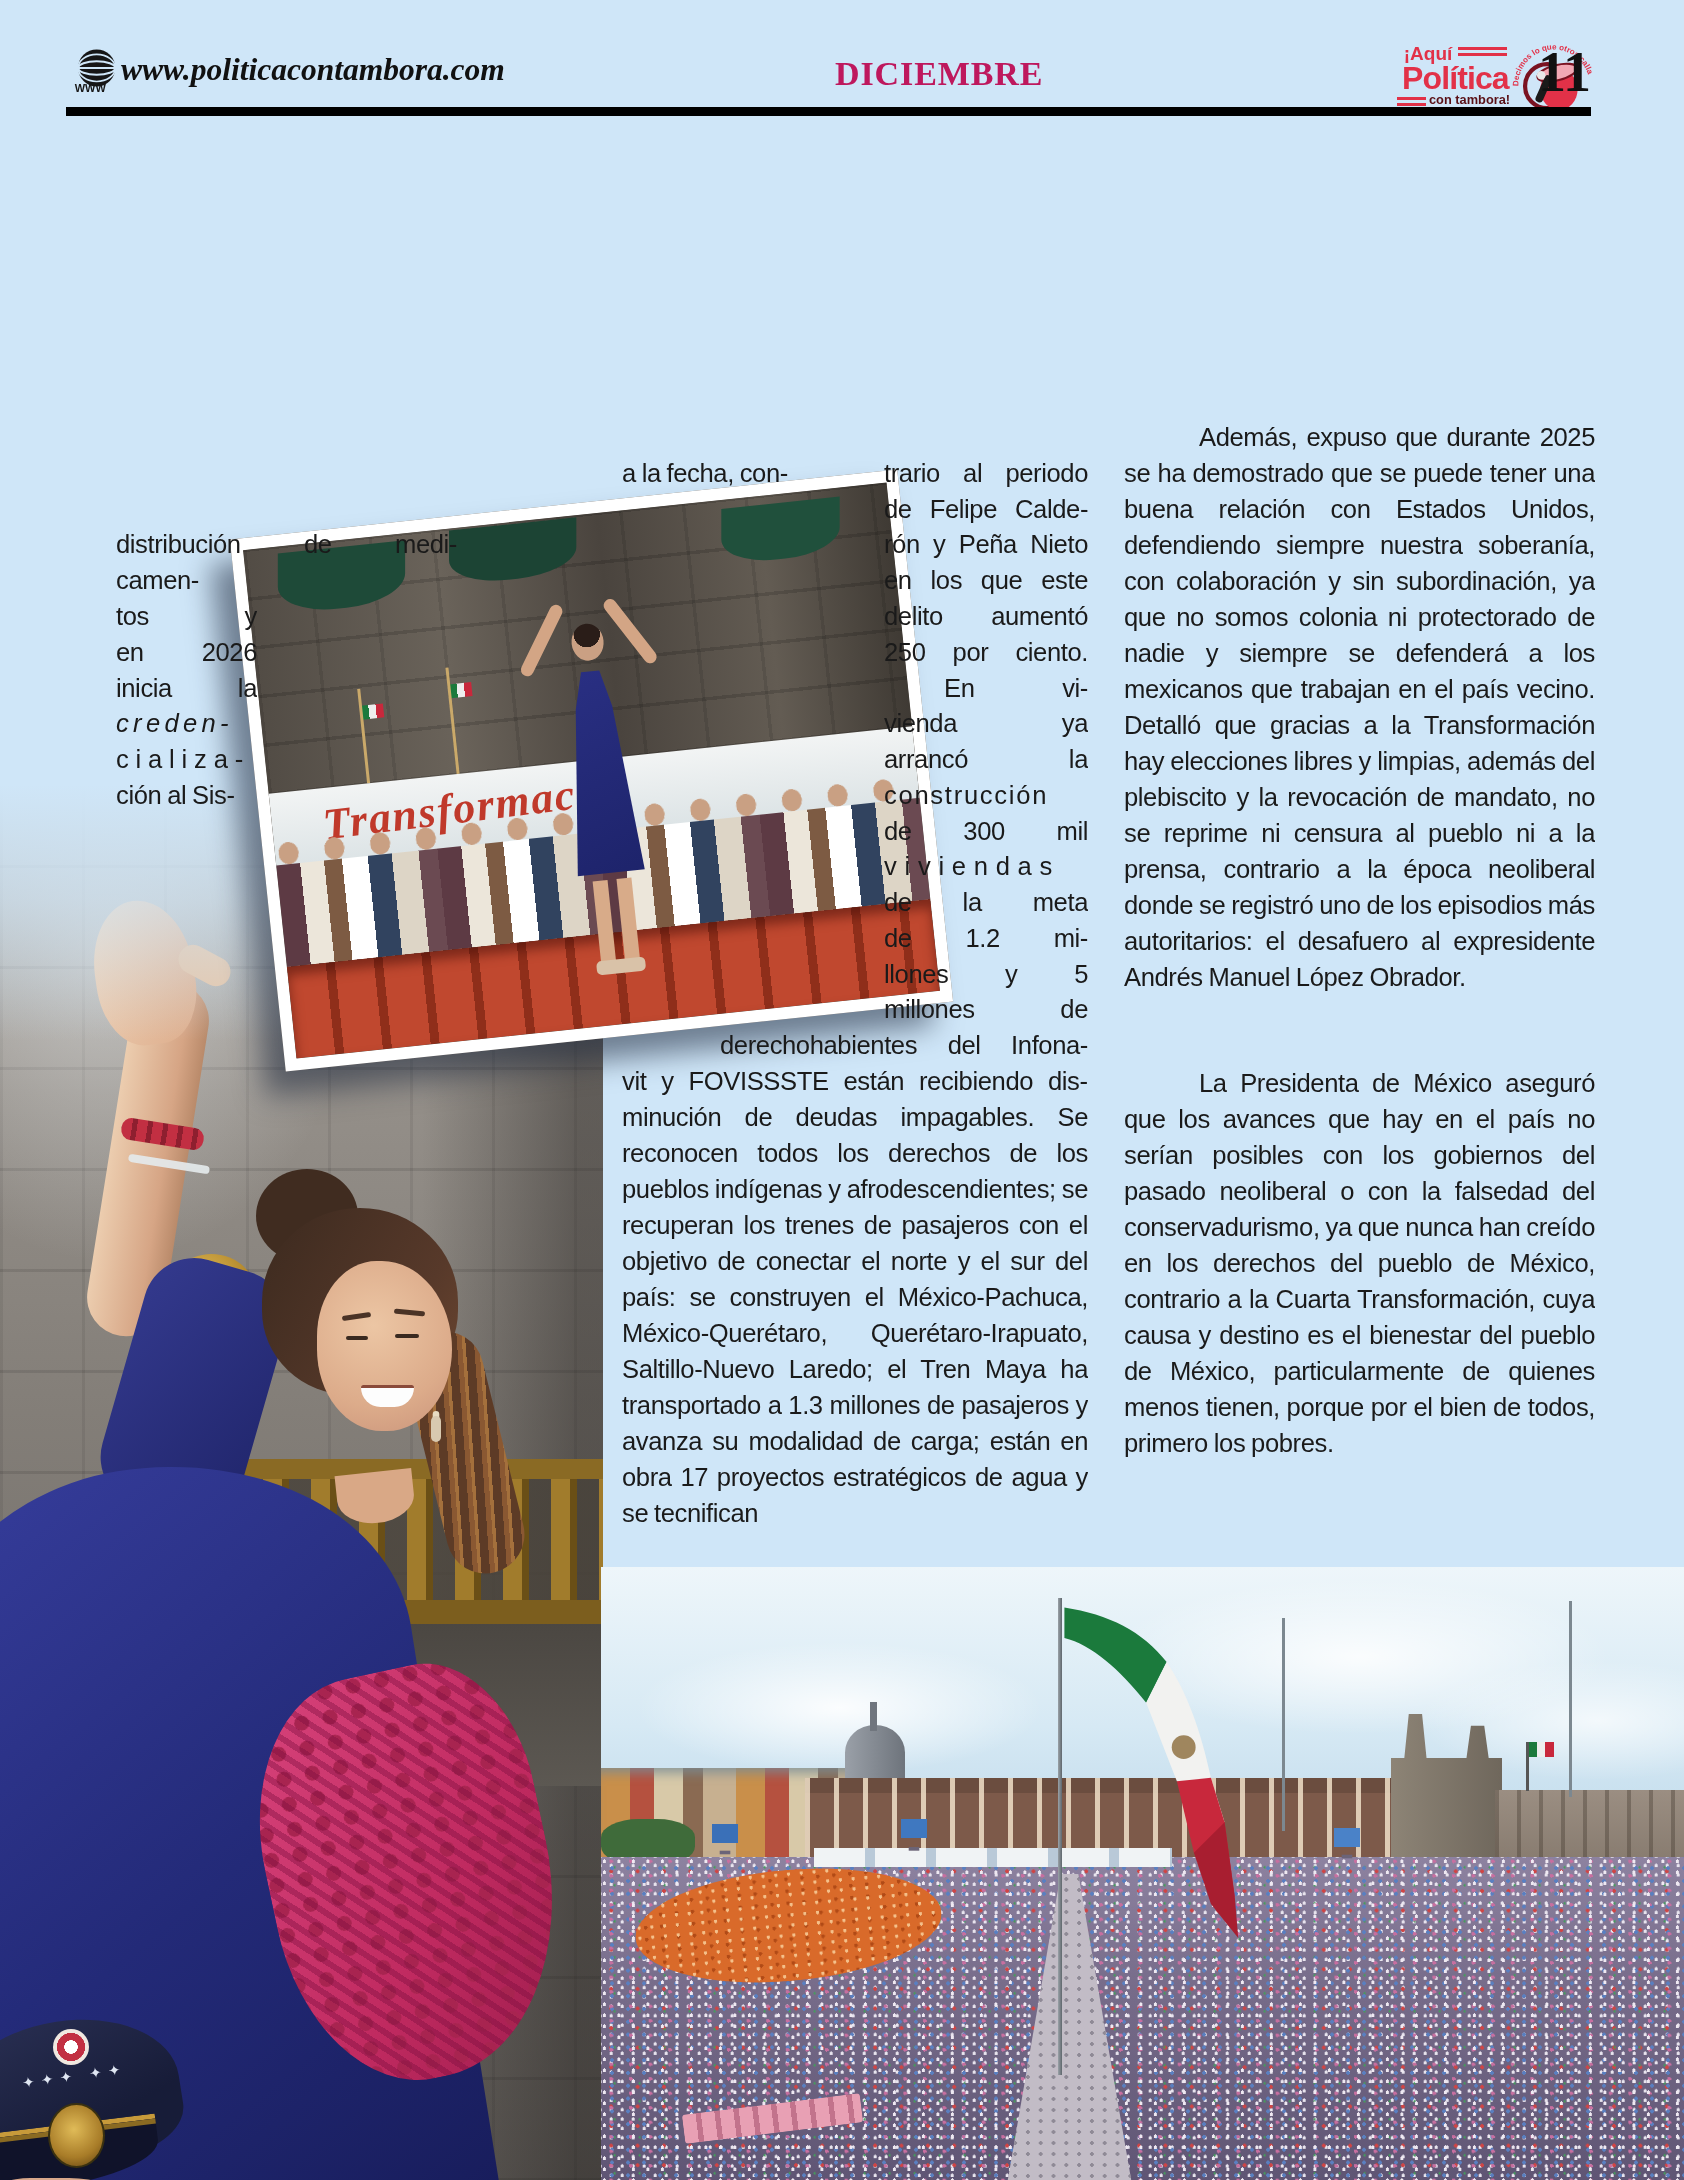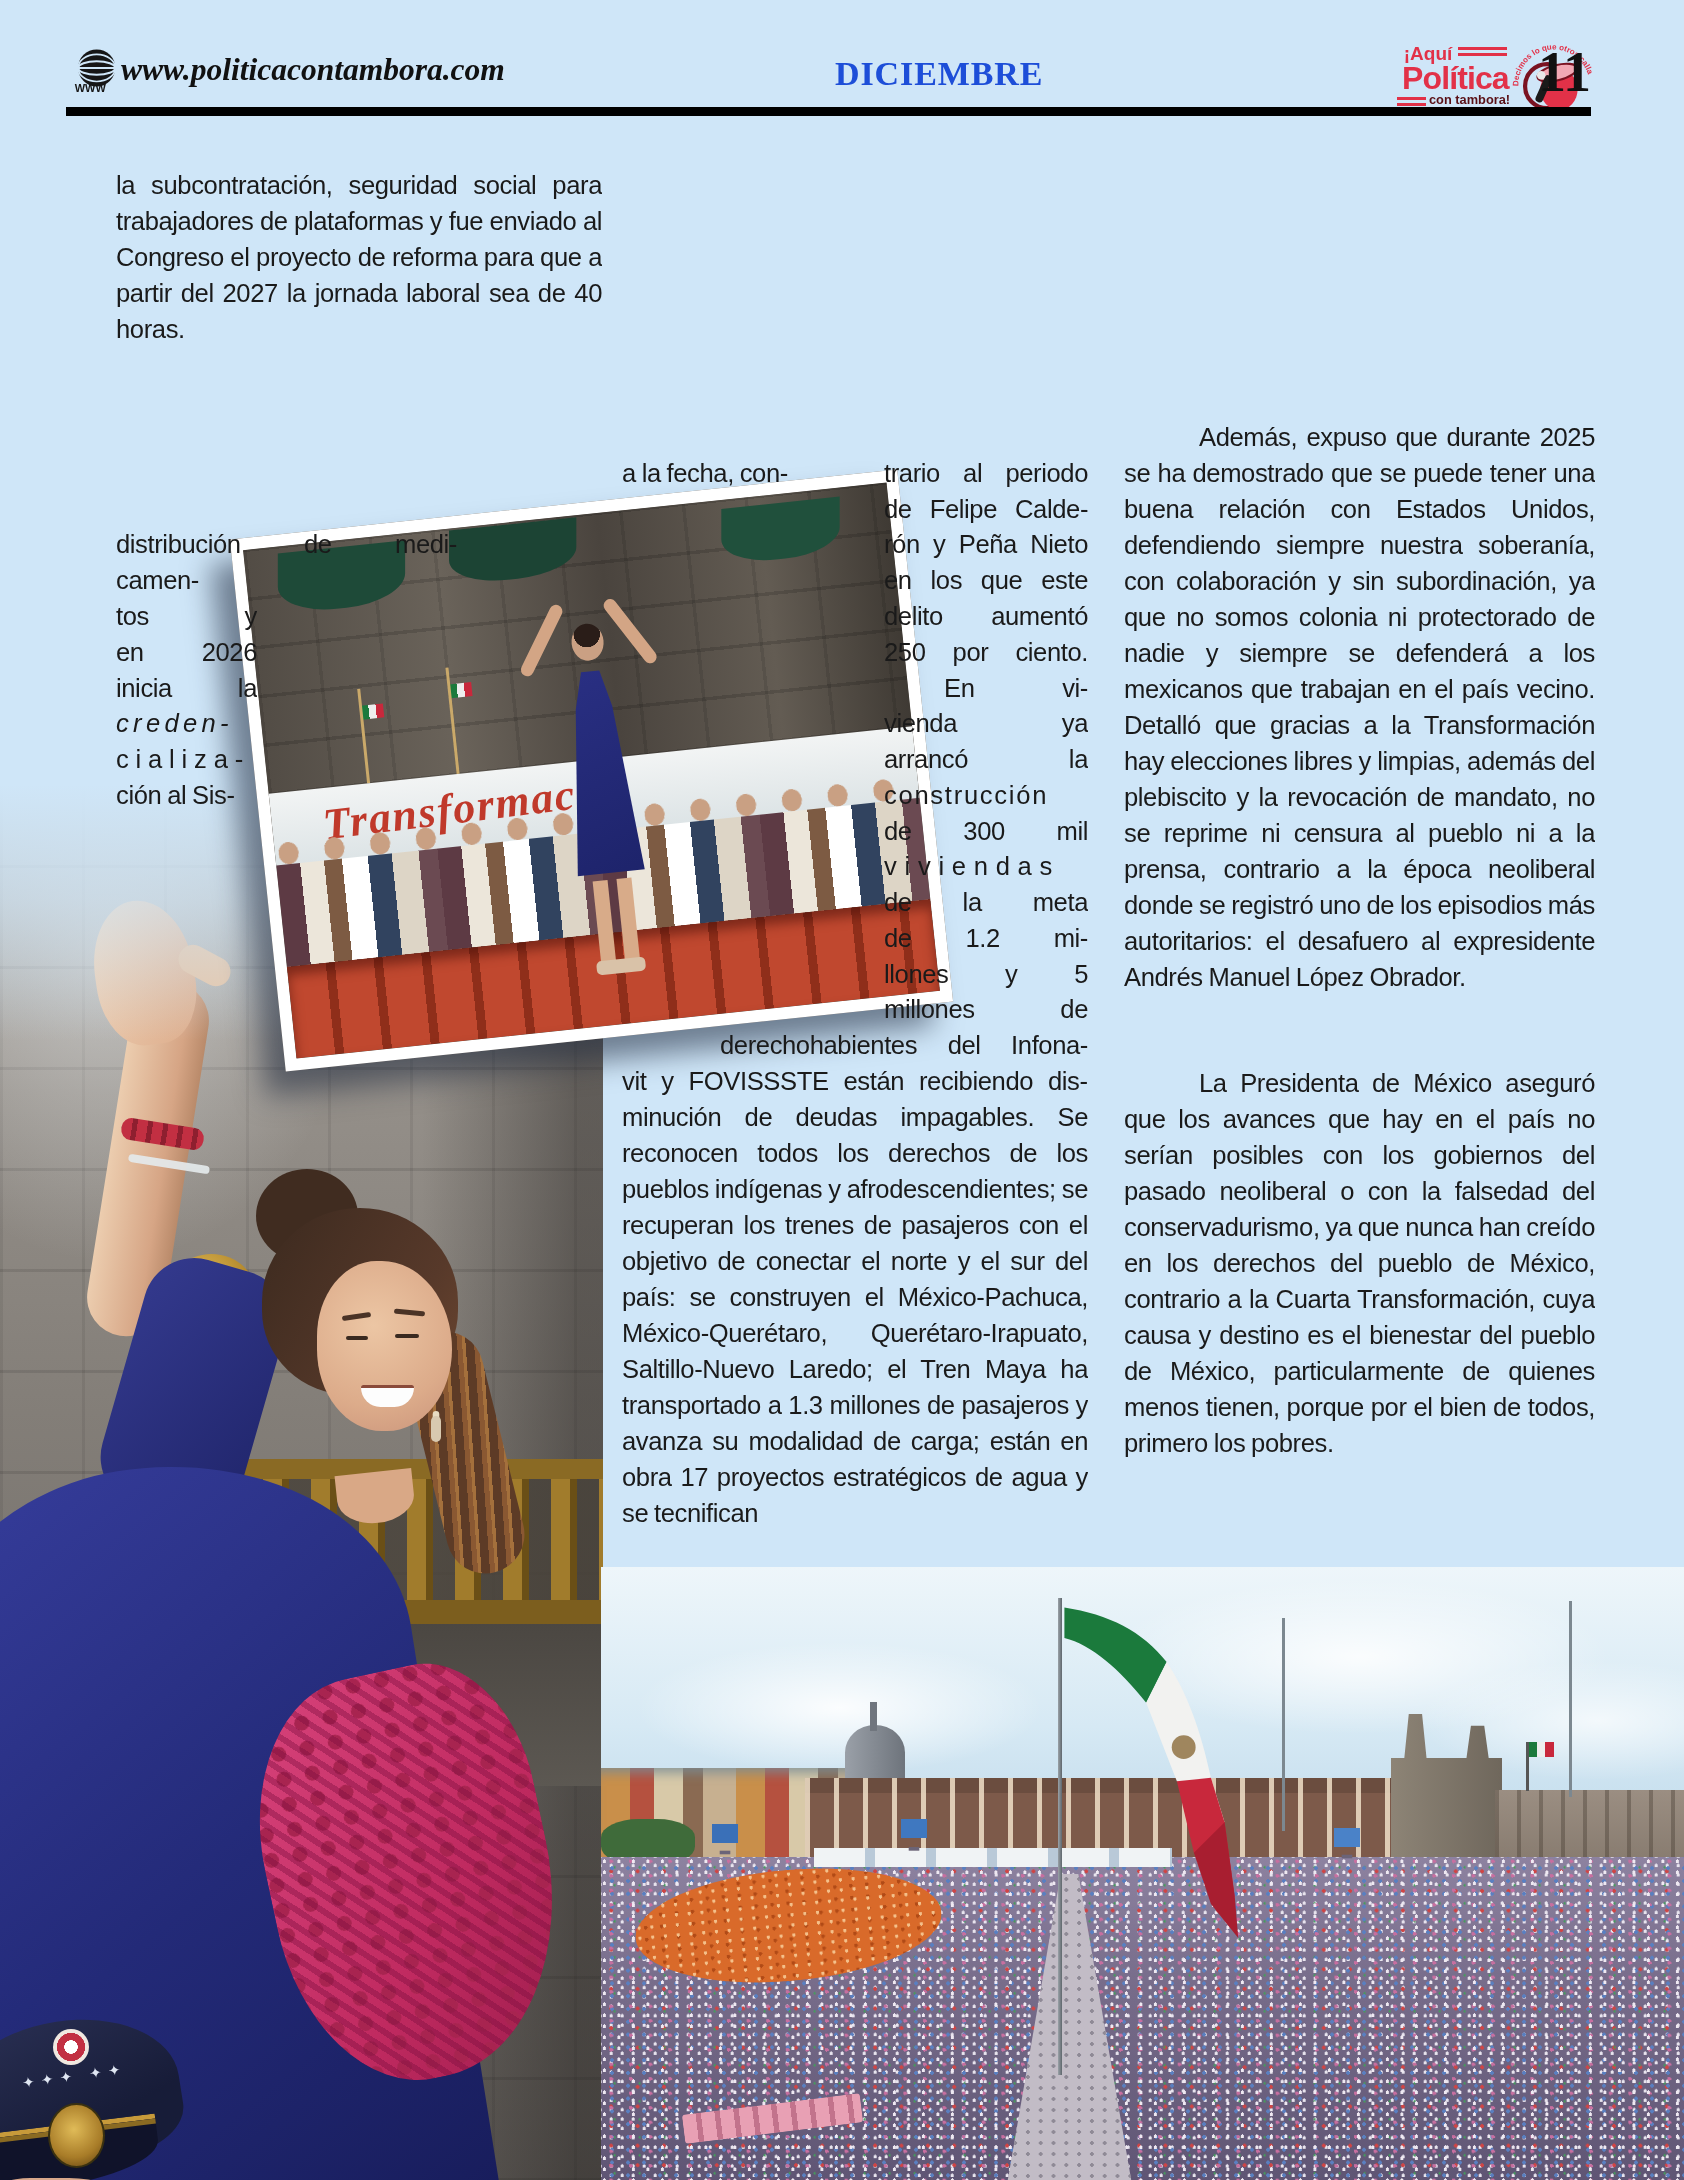--- a/index.html
+++ b/index.html
@@ -11,21 +11,21 @@
   .ind{text-indent:75px;}
   .jl{text-align-last:justify;height:36px;overflow:hidden;}
   .lleft{text-align:left;text-align-last:left;}
   .ls2{letter-spacing:1.7px;}
   .ls5{letter-spacing:4.3px;font-style:italic;}
   .ls8{letter-spacing:6.8px;}
   .ls9{letter-spacing:7.7px;}
   
   .site-url{position:absolute;left:121px;top:51px;font:italic 600 31.5px/37px "Liberation Serif","DejaVu Serif",serif;color:#111;}
   .month{position:absolute;left:835px;top:55px;width:204px;text-align:center;
-         font:bold 34px/37px "Liberation Serif","DejaVu Serif",serif;letter-spacing:0.9px;color:#1d4ed8;}
+         font:bold 34px/37px "Liberation Serif","DejaVu Serif",serif;letter-spacing:0.9px;color:#be185d;}
   .pagenum{position:absolute;left:1538px;top:44px;font:bold 56px/56px "Liberation Serif","DejaVu Serif",serif;color:#111;}
   .rule{position:absolute;left:66px;top:107px;width:1525px;height:9.4px;background:#000;}
   .logo{position:absolute;left:1397px;top:44px;width:196px;height:66px;}
   .logo .l1{position:absolute;left:6.8px;top:0;font:bold 19px/19px "Liberation Sans",sans-serif;color:#e23148;}
   .logo .l2{position:absolute;left:5.1px;top:17px;font:bold 32px/34px "Liberation Sans",sans-serif;color:#e23148;letter-spacing:-0.9px;}
   .logo .l3{position:absolute;left:32px;top:49px;font:bold 12.8px/13.6px "Liberation Sans",sans-serif;color:#5a1016;}
   .rl{position:absolute;height:2.6px;background:#e23148;}
   
   .photo-layer{position:absolute;overflow:hidden;}
 </style>
@@ -242,21 +242,20 @@
          background:linear-gradient(160deg,#2b3186,#1c2268);"></div>
     <div class="abs" style="left:317px;top:109px;width:32px;height:37px;border-radius:50%;
          background:radial-gradient(circle at 50% 28%,#2a1d18 0 42%,#caa083 43%);"></div>
     <div class="abs" style="left:281px;top:82px;width:12.8px;height:78px;border-radius:6.8px;transform:rotate(32deg);background:#d3a585;"></div>
     <div class="abs" style="left:370px;top:82px;width:12.8px;height:78px;border-radius:6.8px;transform:rotate(-32deg);background:#d3a585;"></div>
     <div class="abs" style="left:313px;top:366px;width:14.5px;height:82px;background:#d8ab89;"></div>
     <div class="abs" style="left:337px;top:366px;width:14.5px;height:82px;background:#d8ab89;"></div>
     <div class="abs" style="left:308px;top:446px;width:49px;height:13.6px;border-radius:5.1px;background:#d9c2a8;"></div>
   </div>
 
-  <div class="txt" style="left:116px;top:167px;width:486px;height:181px;overflow:hidden;">la subcontratación, seguridad social para trabajadores de plataformas y fue enviado al Congreso el proyecto de re­forma para que a partir del 2027 la jor­nada laboral sea de 40 horas.</div>
   <div class="txt jl" style="left:116px;top:526px;width:341px;">distribución de medi-</div>
   <div class="txt jl" style="left:116px;top:562px;width:141px;">camen-</div>
   <div class="txt jl" style="left:116px;top:598px;width:141px;">tos y</div>
   <div class="txt jl" style="left:116px;top:634px;width:141px;">en 2026</div>
   <div class="txt jl" style="left:116px;top:670px;width:141px;">inicia la</div>
   <div class="txt jl ls5" style="left:116px;top:705px;width:141px;">creden-</div>
   <div class="txt jl ls8" style="left:116px;top:741px;width:141px;">cializa-</div>
   <div class="txt jl lleft" style="left:116px;top:777px;width:162px;">ción al Sis-</div>
 
   <div class="txt jl lleft" style="left:622px;top:455px;width:204px;">a la fecha, con-</div>

